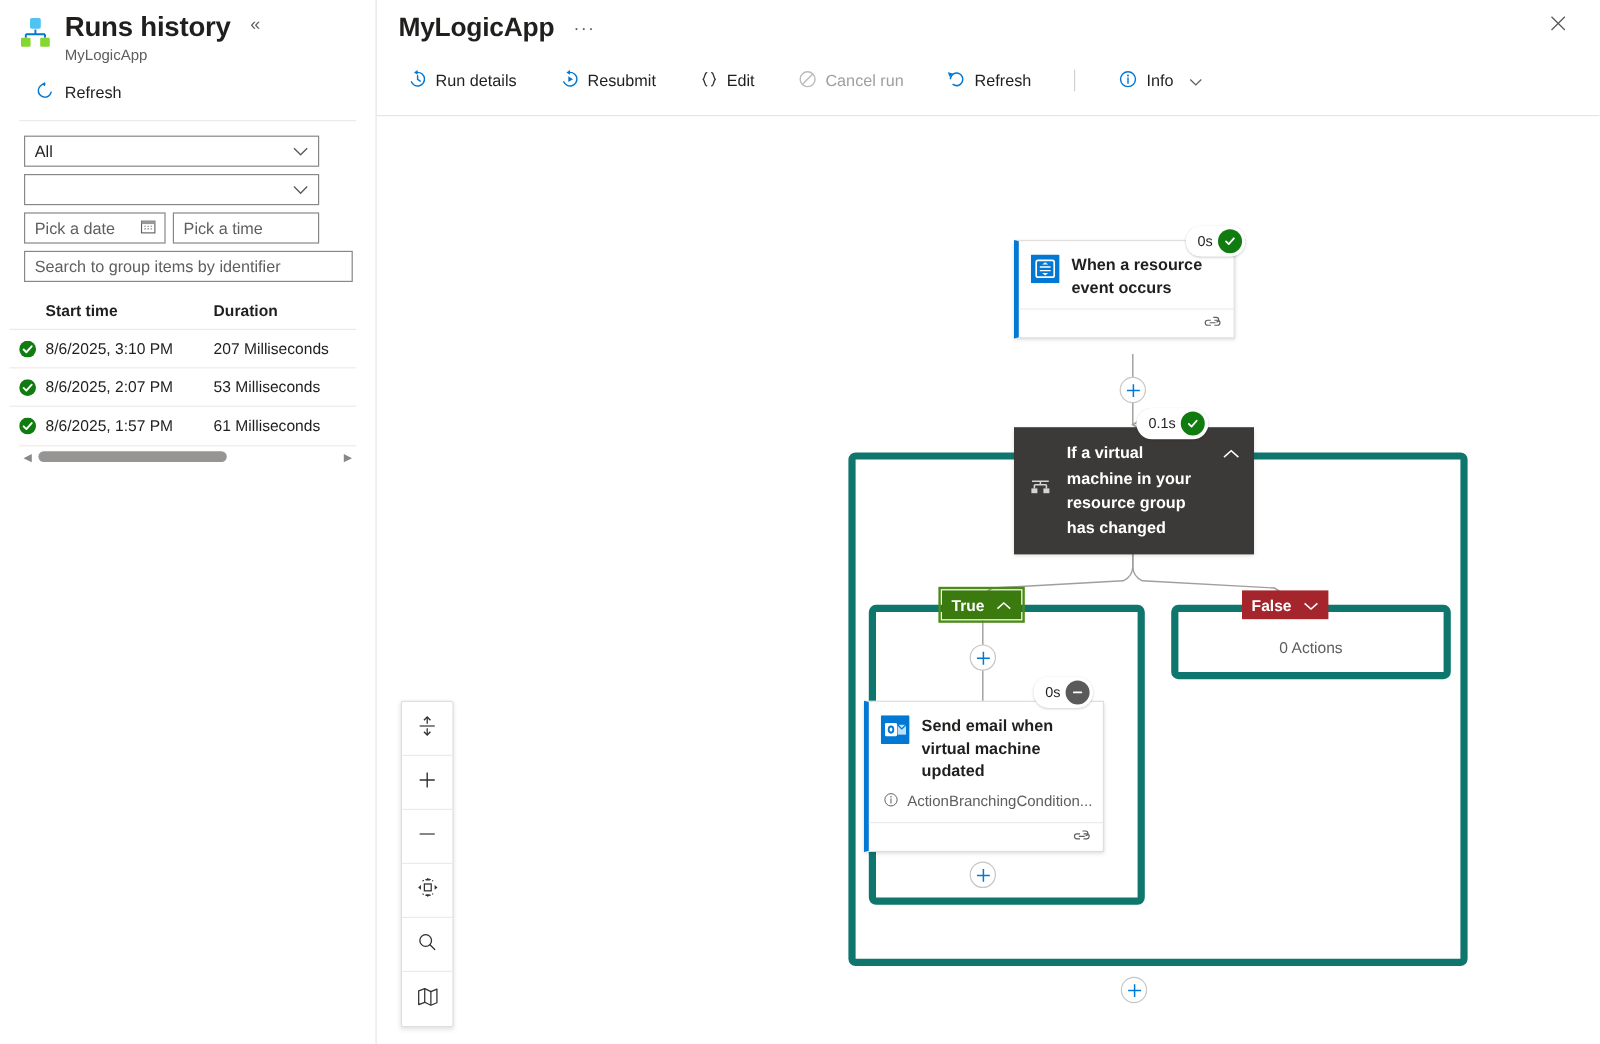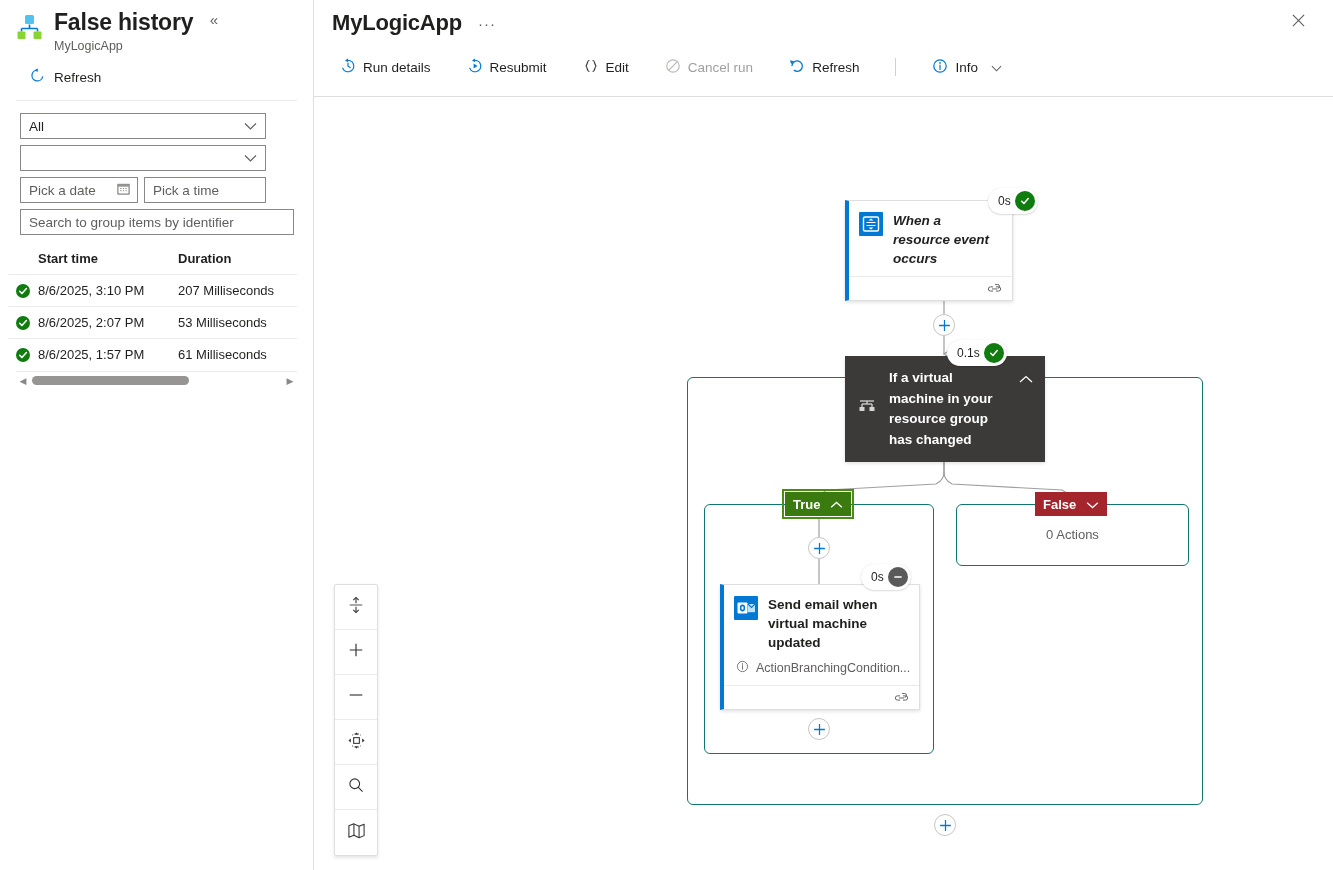--- a/index.html
+++ b/index.html
@@ -169,21 +169,21 @@
   .branch-label {
     position: absolute; display: flex; align-items: center; gap: 10px;
     height: 24px; padding: 0 8px; font-size: 13px; font-weight: 700;
     color: #ffffff; z-index: 6; cursor: pointer;
   }
   .branch-label.t { background: #3b7a0f; outline: 2px solid #4b8c17; outline-offset: 1px; }
   .branch-label.f { background: #a4262c; }
 
   
   .scope {
-    position: absolute; border: 1px solid #0f766e; border-radius: 6px; background: transparent;
+    position: absolute; border: 6px solid #0f766e; border-radius: 6px; background: transparent; margin-left: 20px;
   }
   .scope-empty-text {
     position: absolute; width: 100%; text-align: center; font-size: 13px; color: #605e5c;
   }
 
   
   .plus {
     position: absolute; width: 22px; height: 22px; border-radius: 50%;
     background: #ffffff; border: 1px solid #c8c6c4;
     display: flex; align-items: center; justify-content: center; cursor: pointer; z-index: 4;
@@ -213,21 +213,21 @@
       <div class="sb-title-row">
         <span class="la-icon">
           <svg width="30" height="30" viewBox="0 0 30 30">
             <rect x="11" y="3" width="9" height="9" rx="1.5" fill="#50c3f0"></rect>
             <path d="M15.5 12.5 V16.5 M7.5 16.5 H23.5 M7.5 16.5 V19.5 M23.5 16.5 V19.5" stroke="#0078d4" stroke-width="1.6" fill="none"></path>
             <rect x="3.5" y="19.5" width="8" height="7.5" rx="1" fill="#86d633"></rect>
             <rect x="19.5" y="19.5" width="8" height="7.5" rx="1" fill="#86d633"></rect>
           </svg>
         </span>
         <div class="sb-titles">
-          <span class="sb-title">False history</span>
+          <span class="sb-title">Runs history</span>
           <span class="sb-collapse">«</span>
           <div class="sb-sub">MyLogicApp</div>
         </div>
       </div>
 
       <div class="sb-refresh">
         <span>
           <svg width="15" height="15" viewBox="0 0 16 16">
             <path d="M8 2.2A5.8 5.8 0 1 0 13.5 9.4" stroke="#0078d4" stroke-width="1.3" fill="none" stroke-linecap="round"></path>
             <path d="M8 0.3 L8 4.2 L5 2.3 Z" fill="#0078d4"></path>
@@ -438,21 +438,21 @@
       </svg>
 
       <div class="scope" style="left:373px; top:280px; width:516px; height:428px;"></div>
 
       <div class="scope" style="left:390px; top:407px; width:230px; height:250px;"></div>
 
       <div class="scope" style="left:642px; top:407px; width:233px; height:62px;">
         <div class="scope-empty-text" style="top:22px;">0 Actions</div>
       </div>
 
-      <div class="node" style="left:531px; top:103px; width:168px;font-style:italic;">
+      <div class="node" style="left:531px; top:103px; width:184px;">
         <div class="card">
           <div class="card-body">
             <span class="card-icon">
               <svg width="24" height="24" viewBox="0 0 24 24">
                 <rect width="24" height="24" rx="1" fill="#0078d4"></rect>
                 <rect x="4.5" y="5" width="15" height="14" rx="1.5" fill="none" stroke="#fff" stroke-width="1.4"></rect>
                 <path d="M7.5 10.5 L16.5 10.5 M7.5 13.5 L16.5 13.5" stroke="#fff" stroke-width="1.2"></path>
                 <path d="M9.5 8.5 L12 6.5 L14.5 8.5 Z" fill="#fff"></path>
                 <path d="M9.5 15.5 L12 17.5 L14.5 15.5 Z" fill="#fff"></path>
               </svg>

